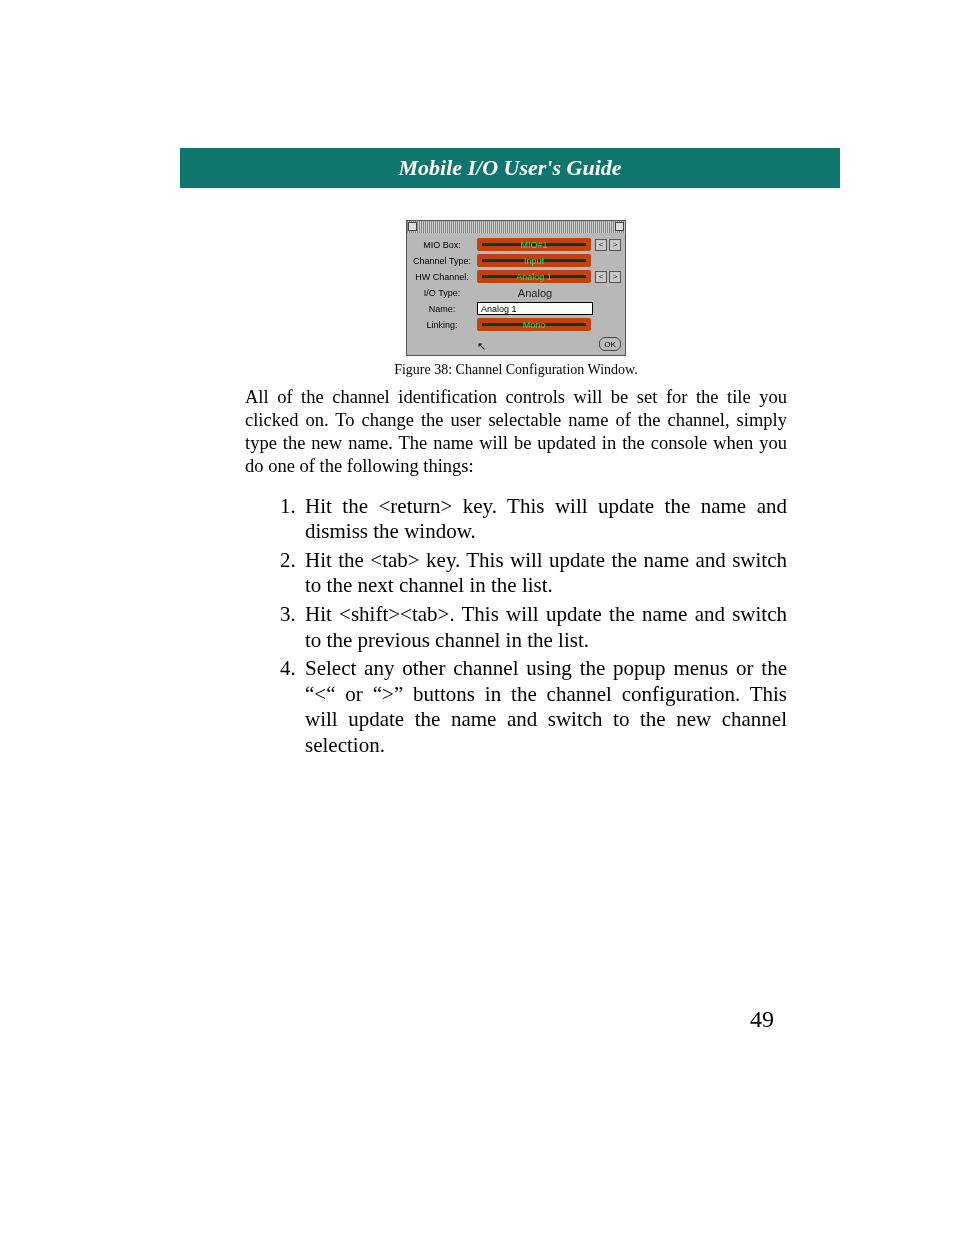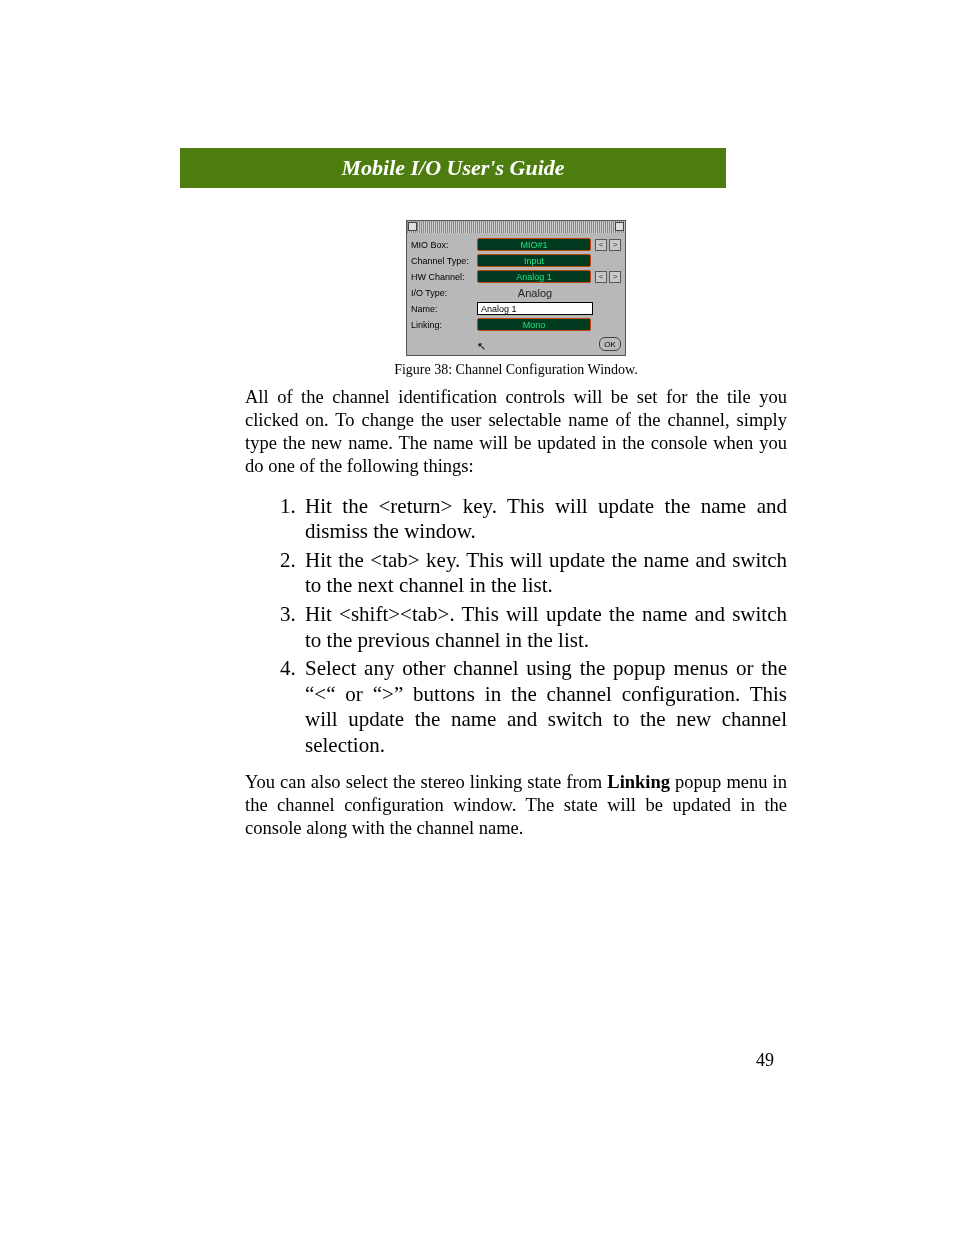--- a/index.html
+++ b/index.html
@@ -1,41 +1,41 @@
 <!DOCTYPE html>
 <html><head>
 <meta charset="utf-8">
 <style>
   * { box-sizing: border-box; margin: 0; padding: 0; }
   html, body { width: 954px; height: 1235px; background: #ffffff; font-family: "Times New Roman", Times, serif; color: #000; }
   .page { position: relative; width: 954px; height: 1235px; padding: 148px 180px 0 180px; }
-  .header-bar { position: absolute; left: 180px; top: 148px; width: 546px; height: 40px; background: #4d7c0f; color: #fff; display: flex; align-items: center; justify-content: center; font-style: italic; font-weight: bold; font-size: 22px; font-family: "Times New Roman", Times, serif; }
+  .header-bar { position: absolute; left: 180px; top: 148px; width: 660px; height: 40px; background: #0f766e; color: #fff; display: flex; align-items: center; justify-content: center; font-style: italic; font-weight: bold; font-size: 22px; font-family: "Times New Roman", Times, serif; }
   .content { position: absolute; left: 245px; top: 218px; width: 542px; }
   .para { font-size: 18.5px; line-height: 1.25; text-align: justify; margin-bottom: 15px; }
   .figure-wrap { width: 100%; display: flex; flex-direction: column; align-items: center; margin: 2px 0 8px 0; }
   .fig-caption { font-size: 14px; font-weight: normal; margin-top: 6px; text-align: center; }
   .config-window { width: 220px; background: #b8b8b8; border: 1px solid #555; font-family: Arial, Helvetica, sans-serif; font-size: 9px; color: #000; }
   .titlebar { height: 12px; background: repeating-linear-gradient(90deg, #888 0 1px, #ccc 1px 2px); position: relative; }
   .titlebar .closebox { position: absolute; left: 1px; top: 1px; width: 9px; height: 9px; background: #ddd; border: 1px solid #444; }
   .titlebar .zoombox { position: absolute; right: 1px; top: 1px; width: 9px; height: 9px; background: #ddd; border: 1px solid #444; }
   .cfg-body { padding: 4px 4px 2px 4px; }
   .cfg-row { display: flex; align-items: center; height: 15px; margin-bottom: 1px; }
-  .cfg-label { width: 66px; text-align: left; padding-right: 4px; font-size: 9px; }
-  .cfg-pill { flex: 1; height: 13px; background: #003b22; color: #23e27a; display: flex; align-items: center; justify-content: center; border-radius: 2px; border: 1px solid #c2410c; font-size: 9px; margin-right: 2px; position: relative; }
+  .cfg-label { width: 66px; text-align: center; padding-right: 4px; font-size: 9px; }
+  .cfg-pill { flex: 1; height: 13px; background: #003b22; color: #23e27a; display: flex; align-items: center; justify-content: center; border-radius: 2px; border: 5px solid #c2410c; font-size: 9px; margin-right: 2px; position: relative; }
   .cfg-static { flex: 1; text-align: center; font-size: 11px; color: #222; }
   .cfg-input { flex: 1; height: 13px; background: #fff; border: 1px solid #000; font-size: 9px; padding: 0 3px; display: flex; align-items: center; }
   .arrow-pair { display: flex; gap: 2px; margin-left: 2px; }
   .arrow-btn { width: 12px; height: 12px; background: #c8c8c8; border: 1px solid #555; display: flex; align-items: center; justify-content: center; font-size: 8px; color: #333; line-height: 1; }
   .arrow-spacer { width: 28px; }
   .cfg-footer { display: flex; justify-content: flex-end; padding: 2px 4px 4px 4px; position: relative; }
   .ok-btn { width: 22px; height: 14px; background: #bcbcbc; border: 1px solid #444; font-size: 8px; display: flex; align-items: center; justify-content: center; border-radius: 6px; }
   .cursor { position: absolute; left: 70px; bottom: 2px; font-size: 11px; color: #000; }
   ol.steps { margin: 0 0 12px 0; padding-left: 56px; font-size: 21px; line-height: 1.22; text-align: justify; }
   ol.steps li { margin-bottom: 3px; padding-left: 4px; }
-  .page-number { position: absolute; right: 180px; top: 1050px; font-size: 18px; }
+  .page-number { position: absolute; right: 180px; top: 1006px; font-size: 24px; }
   .bold { font-weight: bold; }
 </style>
 </head>
 <body>
 
 <div class="page">
   <div class="header-bar">
     <span>Mobile I/O User's Guide</span>
   </div>
 
@@ -109,20 +109,17 @@
     <p class="para">All of the channel identification controls will be set for the tile you clicked on. To change the user selectable name of the channel, simply type the new name. The name will be updated in the console when you do one of the following things:</p>
 
     <ol class="steps">
       <li>Hit the &lt;return&gt; key. This will update the name and dismiss the window.</li>
       <li>Hit the &lt;tab&gt; key. This will update the name and switch to the next channel in the list.</li>
       <li>Hit &lt;shift&gt;&lt;tab&gt;. This will update the name and switch to the previous channel in the list.</li>
       <li>Select any other channel using the popup menus or the “&lt;“ or “&gt;” buttons in the channel configuration. This will update the name and switch to the new channel selection.</li>
     </ol>
 
 
-    <p class="para">
-      <span>You can also select the stereo linking state from </span><span class="bold">Linking</span><span> popup menu in the channel configuration window. The state will be updated in the console along with the channel name.</span>
-    </p>
 
   </div>
 
   <div class="page-number">49</div>
 </div>
 
 </body></html>

